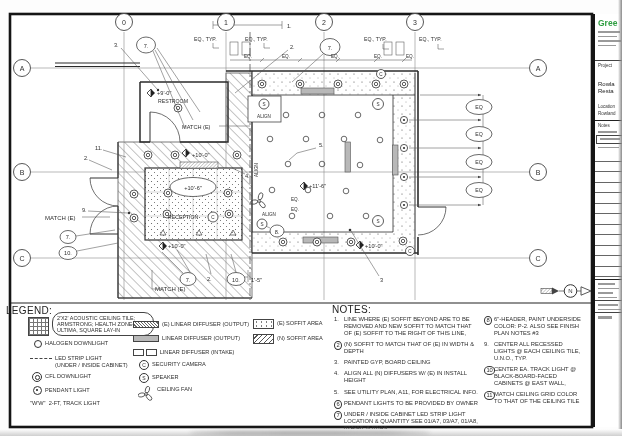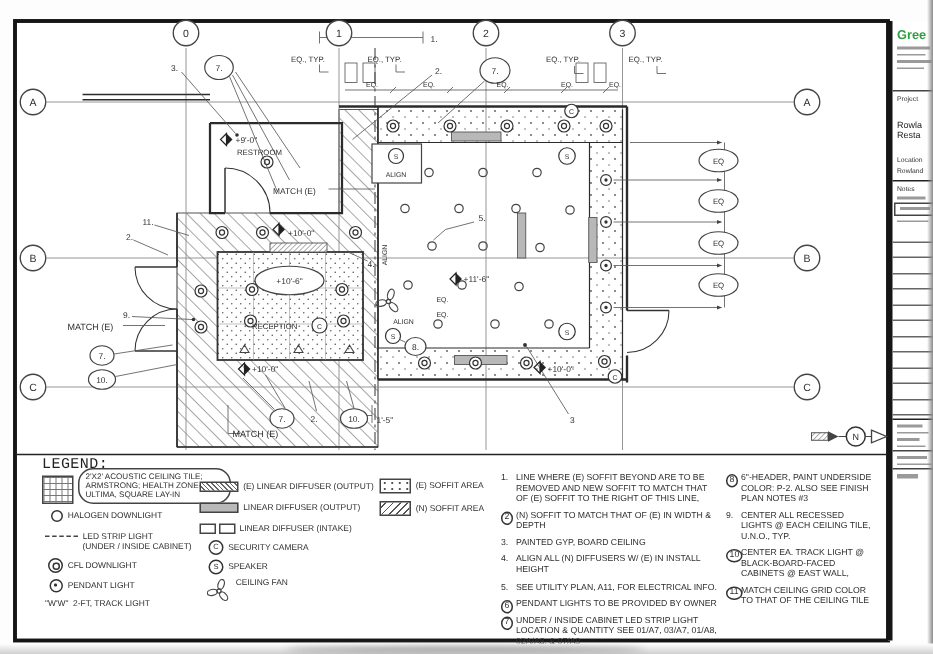--- a/index.html
+++ b/index.html
@@ -385,21 +385,21 @@
     <path d="M552,287.5 L559,291 L552,294.5 Z" fill="#444"></path>
     <line x1="559" y1="291" x2="564" y2="291" stroke="#444" stroke-width="0.7"></line>
     <circle cx="570.5" cy="291" r="6.3" fill="#fff" stroke="#333" stroke-width="1"></circle>
     <text class="t6 mid" x="570.5" y="293.3">N</text>
     <line x1="577" y1="291" x2="581" y2="291" stroke="#444" stroke-width="0.7"></line>
     <path d="M581,286.8 L591,291 L581,295.2 Z" fill="none" stroke="#444" stroke-width="0.9"></path>
   </g>
 </svg>
 
 
-<div class="panel" style="left:28px;top:305px;width:300px;height:118px;font-family:Liberation Mono, monospace;">
+<div class="panel" style="left:6px;top:305px;width:300px;height:118px;">
   <div class="ptitle">LEGEND:</div>
 </div>
 <div class="lrow" style="left:28px;top:317px;"><span class="sym swatch-tile"></span></div>
 <div class="lrow cloudbox" style="left:52px;top:312px;width:92px;">
   <div>2'X2' ACOUSTIC CEILING TILE;</div>
   <div>ARMSTRONG; HEALTH ZONE-</div>
   <div>ULTIMA, SQUARE LAY-IN</div>
 </div>
 <div class="lrow" style="left:34px;top:340px;">
   <span class="sym halo"></span>&nbsp;
@@ -460,20 +460,21 @@
   <span class="sym swatch-dot"></span>&nbsp;
   <span>(E) SOFFIT AREA</span>
 </div>
 <div class="lrow" style="left:253px;top:334px;">
   <span class="sym swatch-hatch"></span>&nbsp;
   <span>(N) SOFFIT AREA</span>
 </div>
 
 
 <div class="panel" style="left:332px;top:304px;width:253px;height:120px;">
+  <div class="ptitle">NOTES:</div>
   <div style="position:absolute;left:2px;top:12px;width:146px;">
     <div class="note"><span class="nnum">1.</span><span>LINE WHERE (E) SOFFIT BEYOND ARE TO BE REMOVED AND NEW SOFFIT TO MATCH THAT OF (E) SOFFIT TO THE RIGHT OF THIS LINE,</span></div>
     <div class="note"><span class="nnum circ">2</span><span>(N) SOFFIT TO MATCH THAT OF (E) IN WIDTH &amp; DEPTH</span></div>
     <div class="note"><span class="nnum">3.</span><span>PAINTED GYP, BOARD CEILING</span></div>
     <div class="note"><span class="nnum">4.</span><span>ALIGN ALL (N) DIFFUSERS W/ (E) IN INSTALL HEIGHT</span></div>
     <div class="note"><span class="nnum">5.</span><span>SEE UTILITY PLAN, A11, FOR ELECTRICAL INFO.</span></div>
     <div class="note"><span class="nnum circ">6</span><span>PENDANT LIGHTS TO BE PROVIDED BY OWNER</span></div>
     <div class="note"><span class="nnum circ">7</span><span>UNDER / INSIDE CABINET LED STRIP LIGHT LOCATION &amp; QUANTITY SEE 01/A7, 03/A7, 01/A8, 02A/A8, &amp; 07/A9</span></div>
   </div>
   <div style="position:absolute;left:152px;top:12px;width:100px;">

